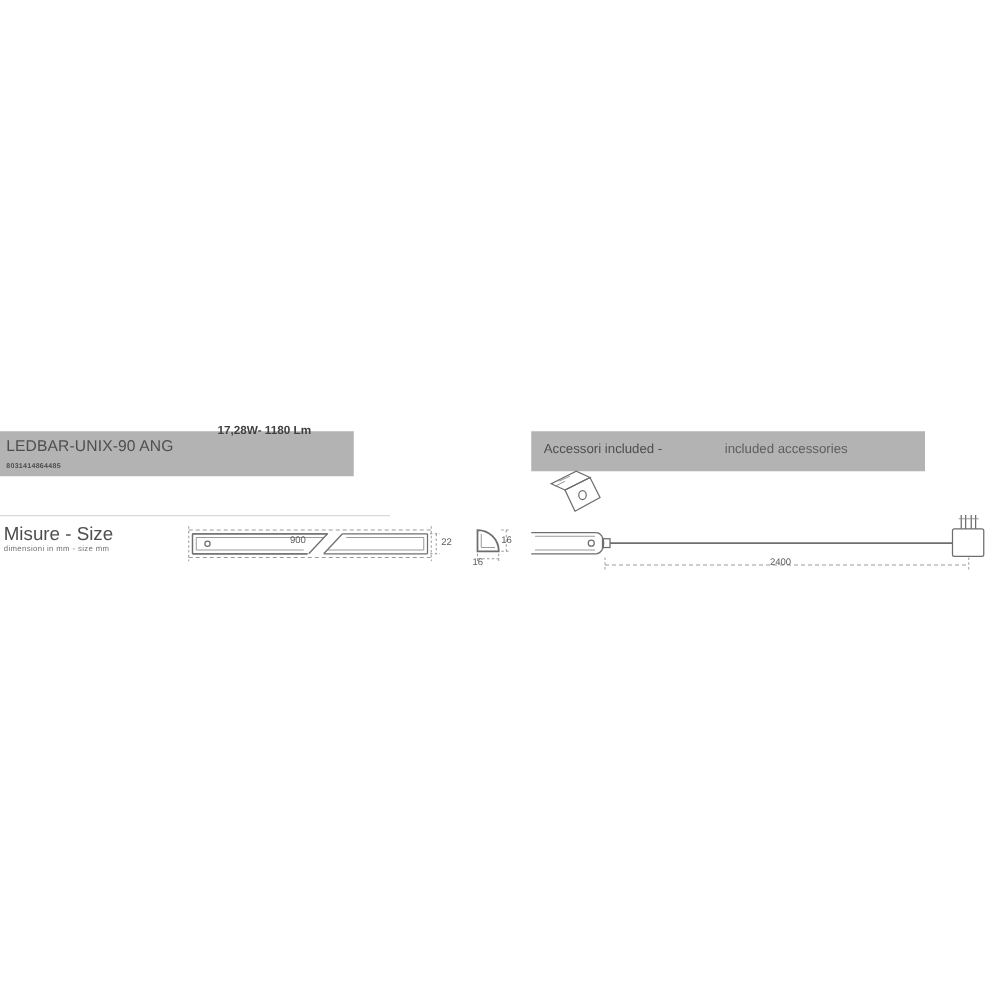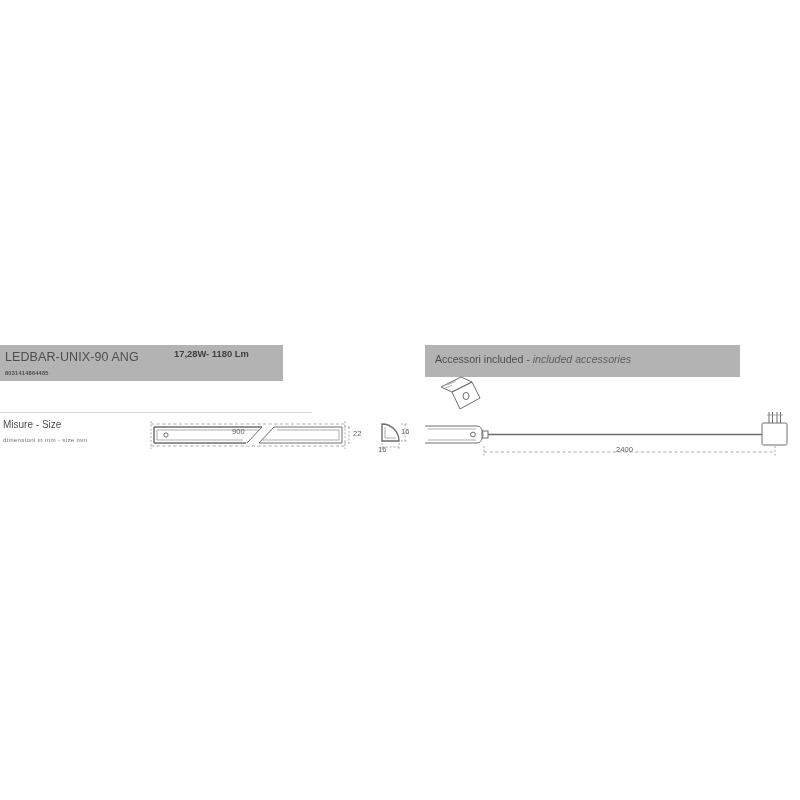--- a/index.html
+++ b/index.html
@@ -47,43 +47,43 @@
     position: absolute;
     left: 5px; top: 370px;
     font-size: 5.6px;
     font-weight: bold;
     letter-spacing: .25px;
     color: #4a4b4d;
     white-space: nowrap;
   }
   .product-spec {
     position: absolute;
-    left: 174px; top: 348px;
+    left: 174px; top: 338px;
     font-size: 9.4px;
     font-weight: bold;
     color: #3f4042;
     white-space: nowrap;
   }
   .accessories-title {
     position: absolute;
     left: 435px; top: 353px;
     font-size: 10.6px;
     color: #4d4e50;
     white-space: nowrap;
   }
   .accessories-title .it {
-    font-style: italic;
     color: #5d5e60;
+    margin-left: 47px;
   }
 
   
   .size-title {
     position: absolute;
     left: 3px; top: 419px;
-    font-size: 10px;
+    font-size: 15px;
     color: #4d4e50;
     white-space: nowrap;
   }
   .size-sub {
     position: absolute;
     left: 3px; top: 436px;
     font-size: 6.2px;
     letter-spacing: .3px;
     color: #6f7072;
     white-space: nowrap;

